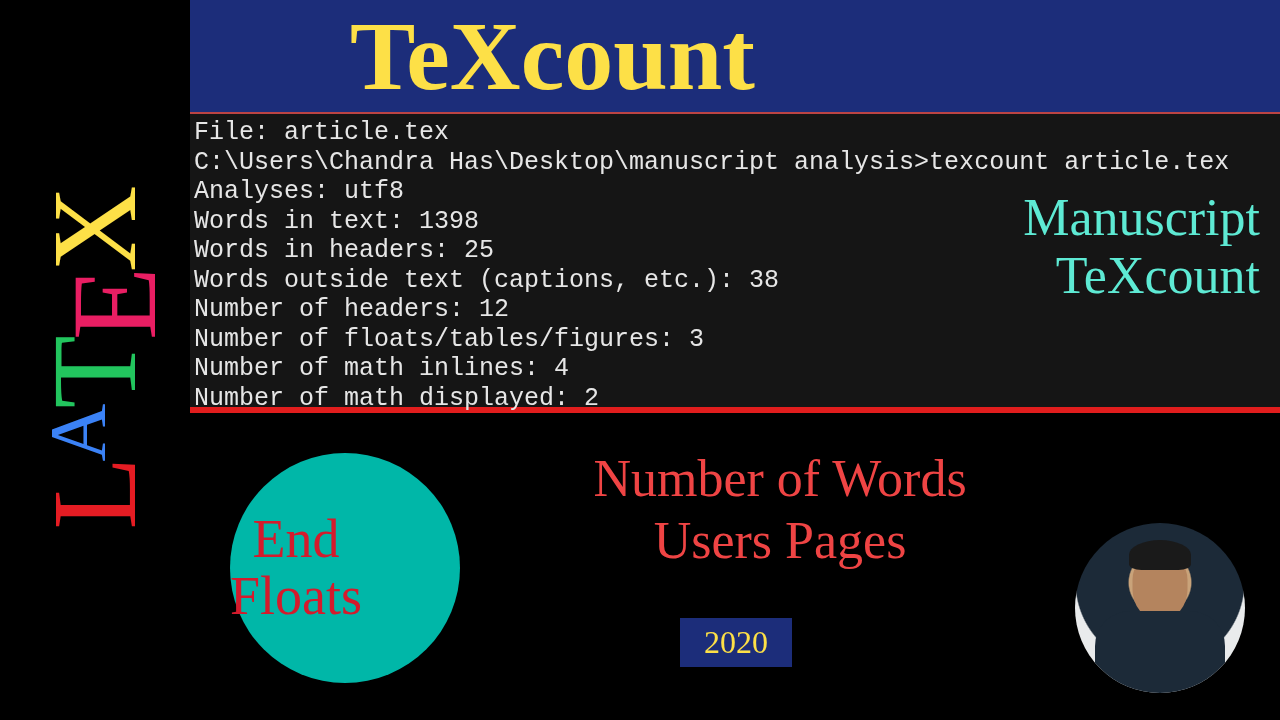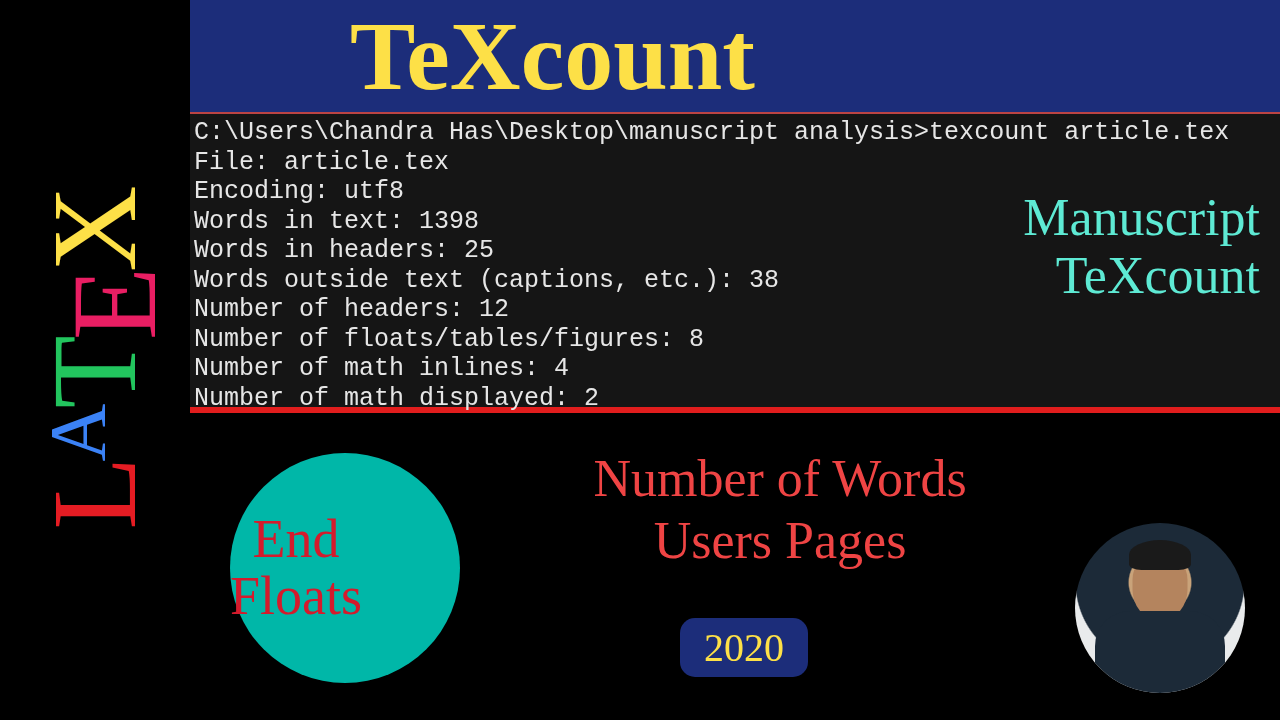--- a/index.html
+++ b/index.html
@@ -106,23 +106,22 @@
     font-family: Georgia, 'Times New Roman', serif;
     font-size: 52px;
     line-height: 1.2;
   }
   .year-box {
     position: absolute;
     left: 490px; top: 205px;
     background: #1c2d7a;
     color: #fde047;
     font-family: Georgia, 'Times New Roman', serif;
-    font-size: 40px;
+    font-size: 32px;
     padding: 6px 24px;
-    border-radius: 15px;
   }
   .avatar {
     position: absolute;
     right: 35px;
     top: 110px;
     width: 170px; height: 170px;
     border-radius: 50%;
     background: radial-gradient(circle at 50% 35%, #c9a37a 0 22%, #1c2a38 23% 60%, #e9ebec 61% 100%);
     overflow: hidden;
   }
@@ -162,28 +161,28 @@
   </div>
 </div>
 
 <div class="main">
 
   <div class="title-row">
     <div class="title-text">TeXcount</div>
   </div>
 
   <div class="terminal">
+    <div class="term-line">File: article.tex</div>
     <div class="term-line">C:\Users\Chandra Has\Desktop\manuscript analysis&gt;texcount article.tex</div>
-    <div class="term-line">File: article.tex</div>
-    <div class="term-line">Encoding: utf8</div>
+    <div class="term-line">Analyses: utf8</div>
     <div class="term-line">Words in text: 1398</div>
     <div class="term-line">Words in headers: 25</div>
     <div class="term-line">Words outside text (captions, etc.): 38</div>
     <div class="term-line">Number of headers: 12</div>
-    <div class="term-line">Number of floats/tables/figures: 8</div>
+    <div class="term-line">Number of floats/tables/figures: 3</div>
     <div class="term-line">Number of math inlines: 4</div>
     <div class="term-line">Number of math displayed: 2</div>
     <div class="overlay-label">
       <span>Manuscript</span><br>
       <span>TeXcount</span>
     </div>
   </div>
 
   <div class="hr-red"></div>
 

